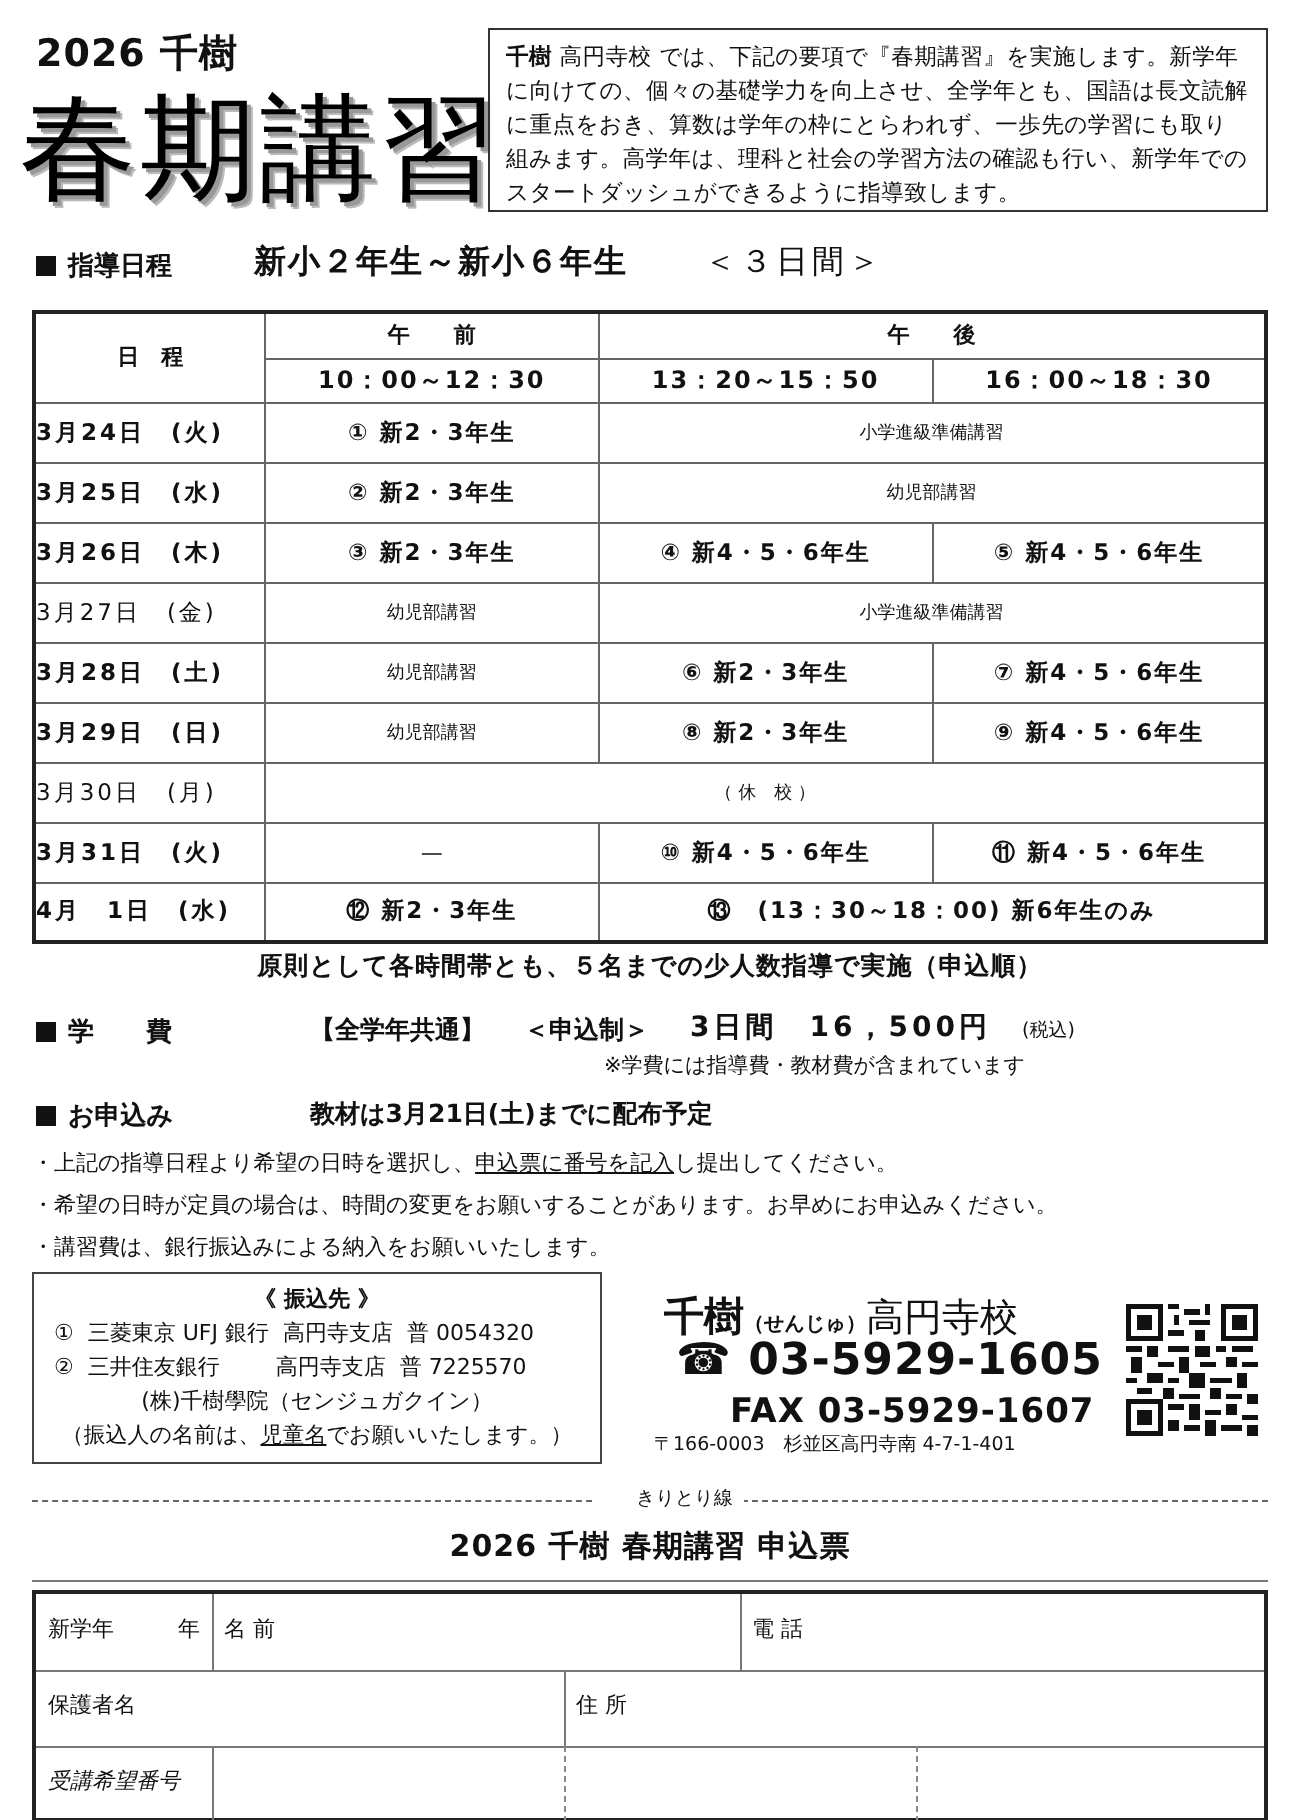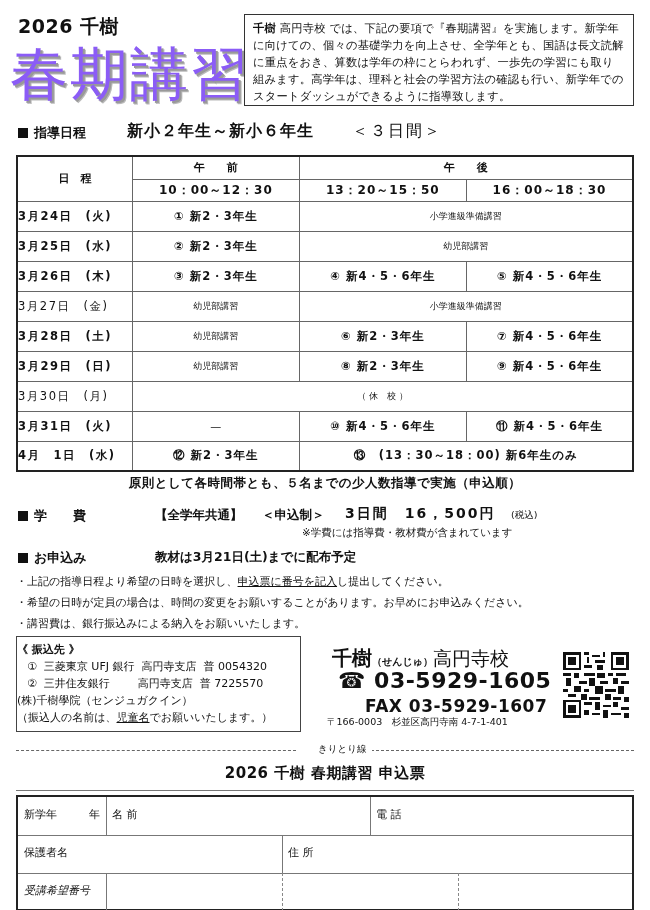--- a/index.html
+++ b/index.html
@@ -1,21 +1,21 @@
 <!DOCTYPE html>
 <html><head>
 <meta charset="utf-8">
 <style>
   * { box-sizing: border-box; margin: 0; padding: 0; }
   html, body { width: 650px; height: 910px; background: #ffffff; overflow: hidden; }
   body { position: relative; font-family: "DejaVu Sans", "Liberation Sans", sans-serif; color: #111; }
   .abs { position: absolute; }
 
   .year-title { left: 18px; top: 14px; font-size: 19px; font-weight: bold; letter-spacing: 0.5px; }
-  .main-title { left: 10px; top: 42px; font-family: "DejaVu Serif", "Liberation Serif", serif; font-size: 58px; line-height: 64px; color: #8b5cf6; letter-spacing: 2px;
+  .main-title { left: 10px; top: 42px; font-family: "DejaVu Serif", "Liberation Serif", serif; font-size: 58px; line-height: 64px; color: #000000; letter-spacing: 2px;
     text-shadow: 2px 2px 0 #999, 3px 3px 0 #bbb; }
 
   .intro-box { left: 244px; top: 14px; width: 390px; height: 92px; border: 1.5px solid #333; padding: 5px 8px; font-size: 11.3px; line-height: 17px; letter-spacing: 0.2px; }
   .intro-box b { font-weight: bold; }
 
   .section-head { font-size: 13px; font-weight: bold; }
   .square { display: inline-block; width: 10px; height: 10px; background: #111; margin-right: 6px; vertical-align: -1px; }
 
   .sched-title { left: 127px; top: 121px; font-size: 16px; font-weight: bold; letter-spacing: 1px; }
   .sched-days { left: 352px; top: 121px; font-size: 16px; letter-spacing: 2px; }
@@ -39,21 +39,21 @@
   .fee-price { left: 345px; top: 505px; font-size: 14px; font-weight: bold; letter-spacing: 2px; }
   .fee-tax { left: 511px; top: 509px; font-size: 9.5px; }
   .fee-note { left: 302px; top: 526px; font-size: 10.5px; }
 
   .apply-head { left: 18px; top: 549px; }
   .apply-material { left: 155px; top: 549px; font-size: 12.5px; font-weight: bold; }
   .bullets { left: 16px; top: 571px; font-size: 11px; line-height: 21px; }
   .bullets u { text-decoration: underline; }
 
   .bank-box { left: 16px; top: 636px; width: 285px; height: 96px; border: 1.5px solid #444; font-size: 11px; line-height: 17px; padding-top: 4px; }
-  .bank-box .center { }
+  .bank-box .center { text-align: center; }
   .bank-row { padding-left: 10px; white-space: pre; }
 
   .school-name { left: 332px; top: 645px; font-size: 20px; font-weight: bold; }
   .school-name .kana { font-size: 10px; font-weight: bold; }
   .school-name .branch { font-weight: normal; font-size: 19px; }
   .tel { left: 338px; top: 668px; font-size: 22px; font-weight: bold; letter-spacing: 0.5px; }
   .fax { left: 365px; top: 696px; font-size: 17px; font-weight: bold; letter-spacing: 0.5px; }
   .address { left: 327px; top: 716px; font-size: 9.5px; }
   .qr { left: 563px; top: 652px; width: 66px; height: 66px; }
 

